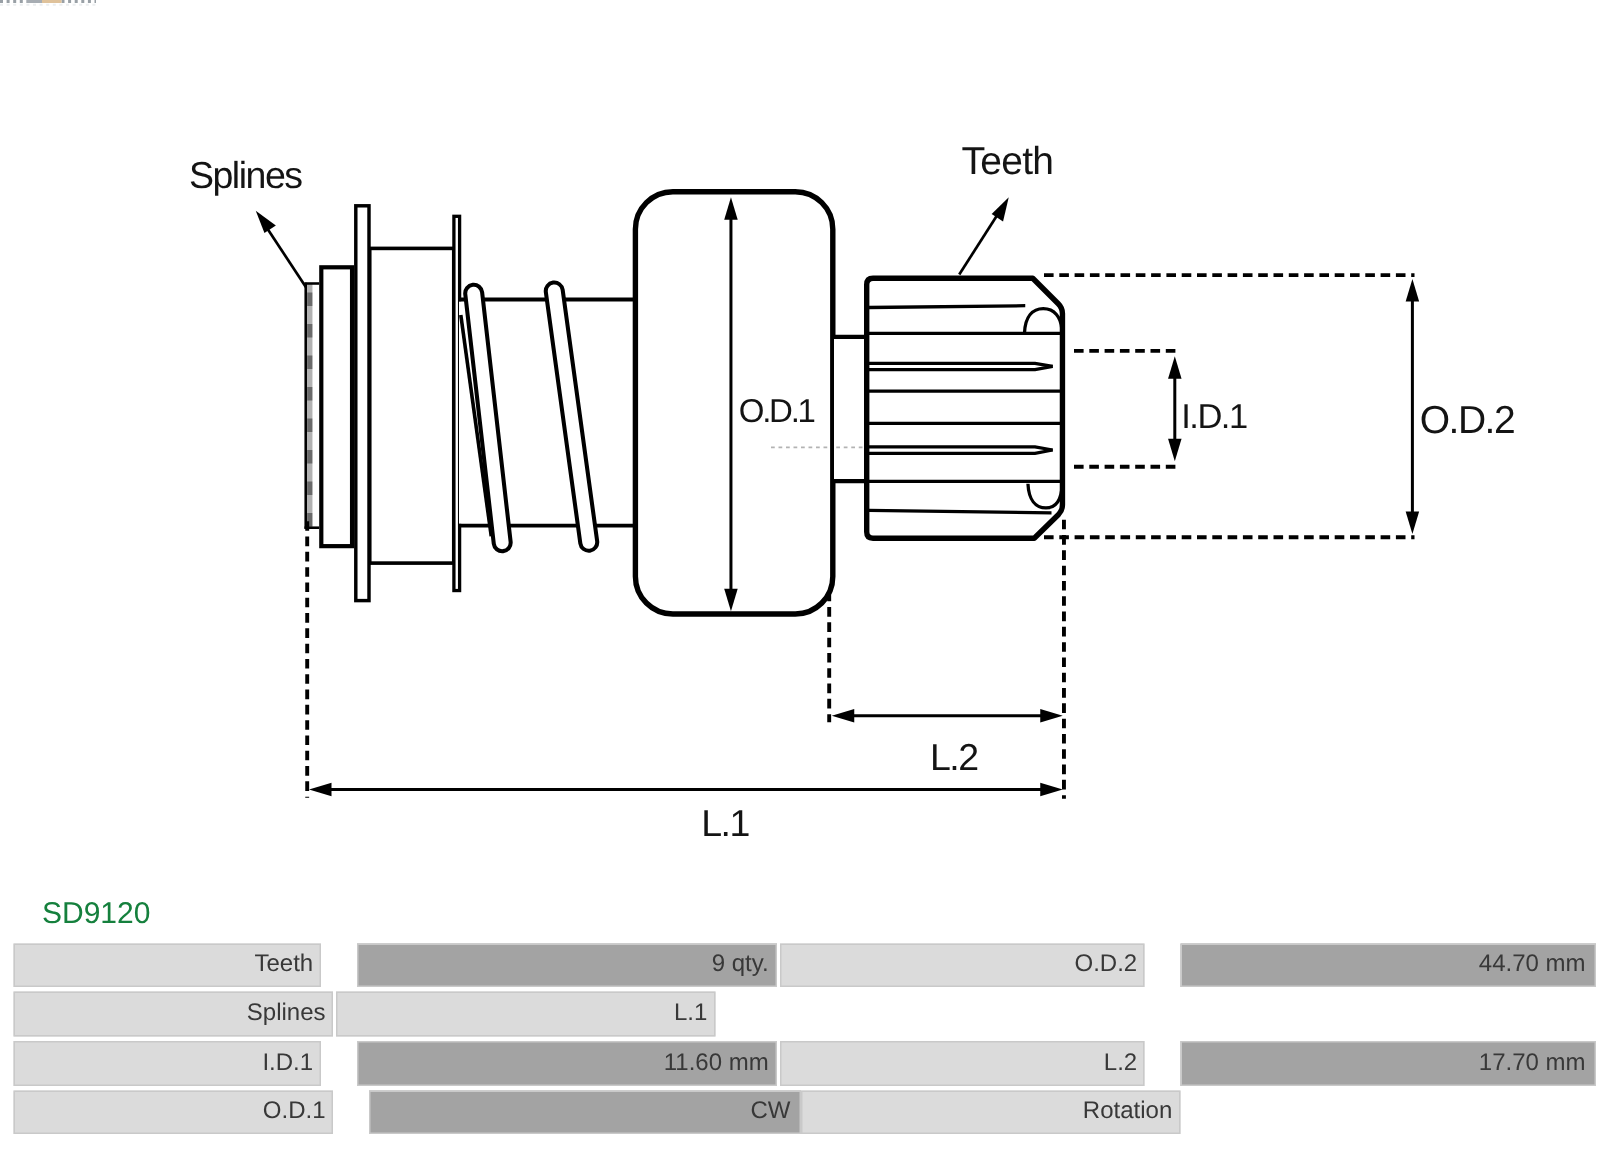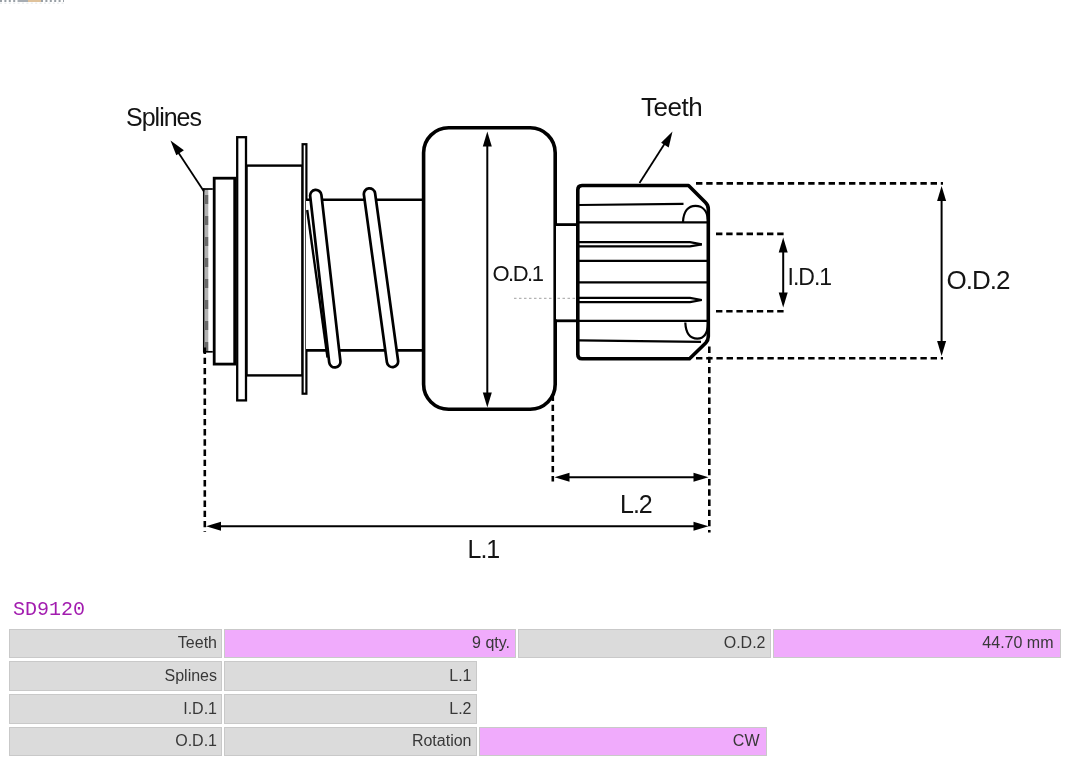--- a/index.html
+++ b/index.html
@@ -1,23 +1,23 @@
 <!DOCTYPE html>
 <html><head>
 <meta charset="utf-8">
 <style>
   html,body{margin:0;padding:0;background:#ffffff;width:1080px;height:767px;overflow:hidden;}
   body{font-family:"Liberation Sans", sans-serif;position:relative;}
   #art{position:absolute;left:0;top:0;}
-  #code{position:absolute;left:13px;top:597.8px;font-size:20px;color:#a21caf;font-family:Liberation Mono, monospace;}
+  #code{position:absolute;left:28px;top:597.8px;font-size:20px;color:#15803d;}
   #tbl{position:absolute;left:9px;top:628.6px;width:1055px;}
   .row{display:flex;height:29.6px;margin-bottom:3.1px;font-size:16px;color:#383838;}
   .c{box-sizing:border-box;border:1px solid #c9c9c9;display:flex;align-items:center;justify-content:flex-end;}
   .lab{background:#dbdbdb;}
-  .val{background:#f0abfc;}
+  .val{background:#a3a3a3;margin-left:22px;}
   .c1{width:213px;padding-right:4px;margin-right:2px;}
   .c2{width:292px;padding-right:5px;margin-right:2px;}
   .c3{width:252.5px;padding-right:4px;margin-right:2px;}
   .c4{width:288px;padding-right:6px;}
 </style>
 </head>
 <body>
 <svg id="art" width="1080" height="600" viewBox="0 0 1080 600">
 
   <g stroke="#99a0a6" stroke-width="2">
@@ -134,20 +134,22 @@
       <div class="c val c2">9 qty.</div>
       <div class="c lab c3">O.D.2</div>
       <div class="c val c4">44.70 mm</div>
   </div>
   <div class="row">
     <div class="c lab c1">Splines</div>
       <div class="c lab c3">L.1</div>
   </div>
   <div class="row">
     <div class="c lab c1">I.D.1</div>
+      <div class="c val c2">11.60 mm</div>
       <div class="c lab c3">L.2</div>
+      <div class="c val c4">17.70 mm</div>
   </div>
   <div class="row">
     <div class="c lab c1">O.D.1</div>
+      <div class="c val c4">CW</div>
       <div class="c lab c3">Rotation</div>
-      <div class="c val c4">CW</div>
   </div>
 </div>
 
 </body></html>

